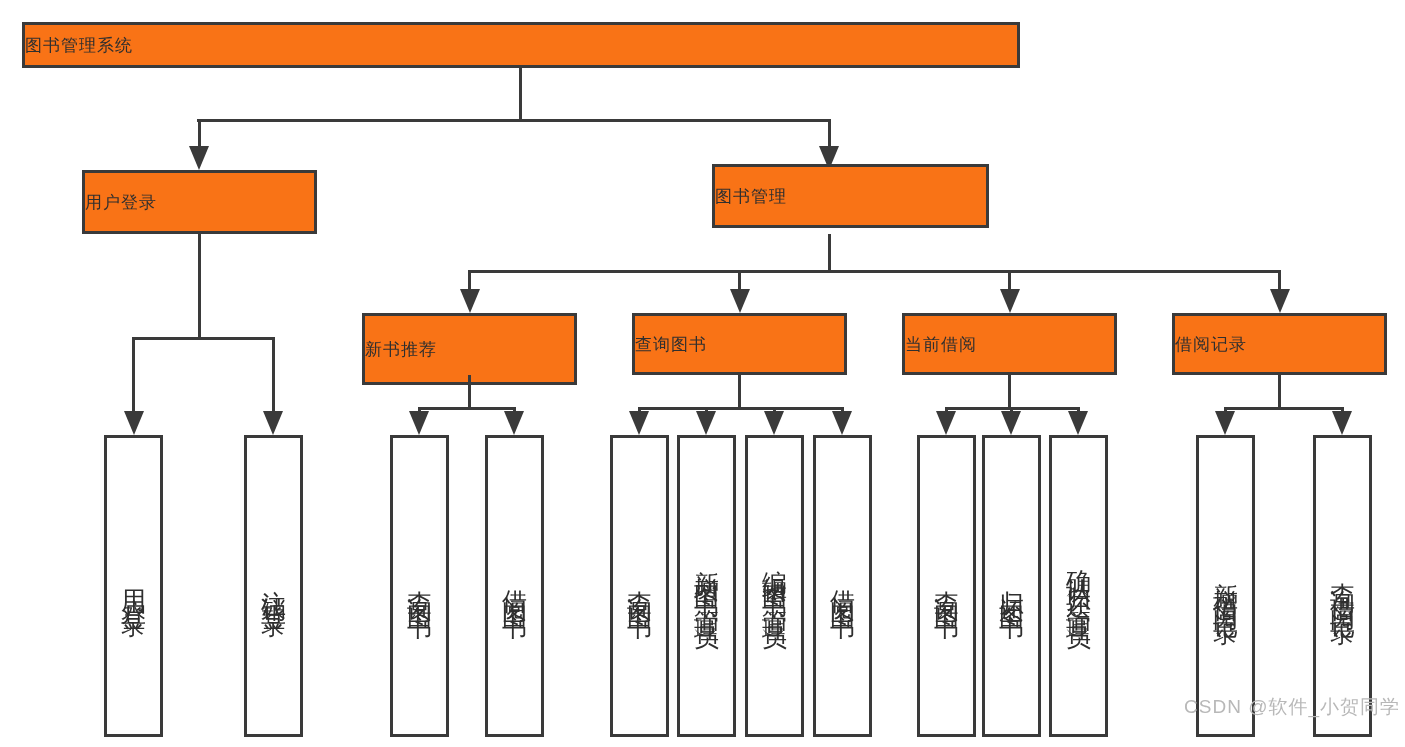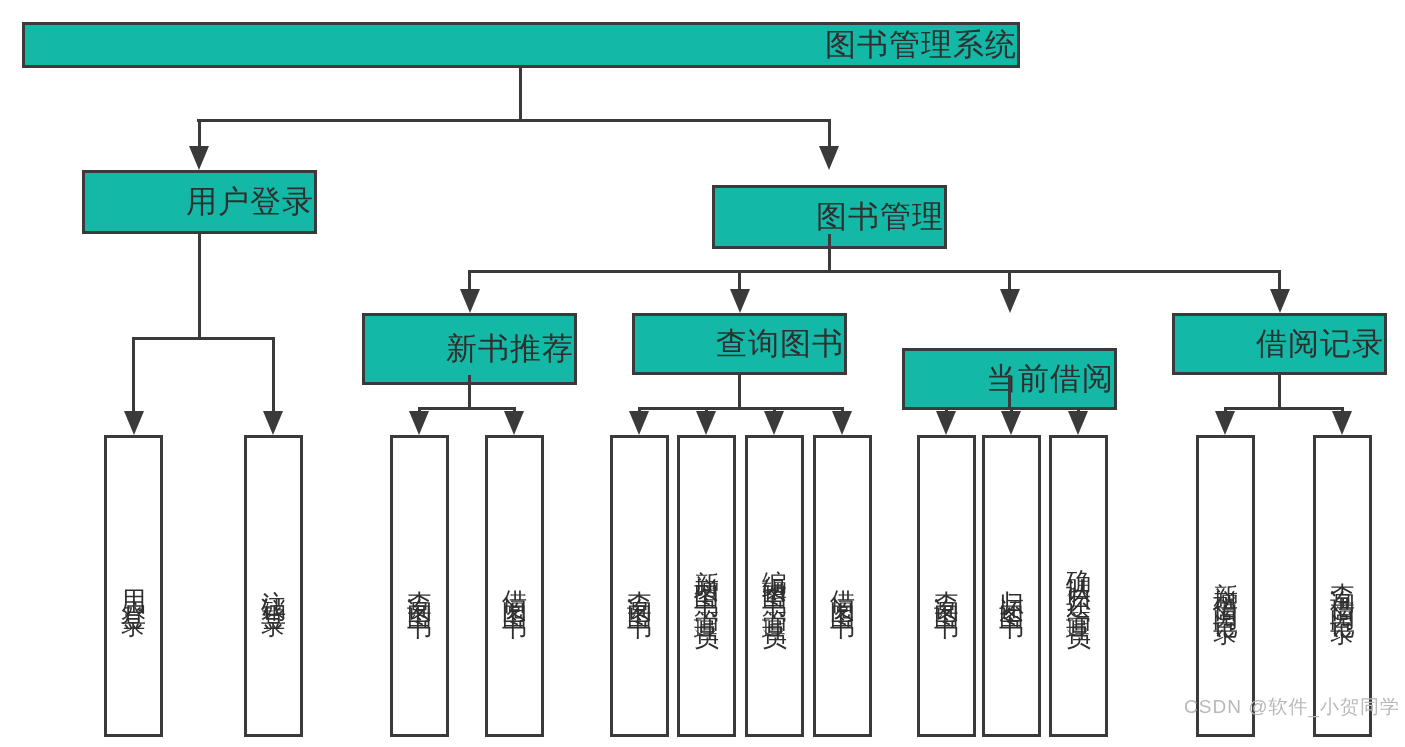--- a/index.html
+++ b/index.html
@@ -8,26 +8,26 @@
     position: relative;
     width: 1405px;
     height: 747px;
     background: var(--bg, #ffffff);
     overflow: hidden;
   }
   .node {
     position: absolute;
     box-sizing: border-box;
     border: 3px solid var(--line, #3a3a3a);
-    background: #14b8a6;
+    background: #f97316;
     display: flex;
     align-items: center;
-    justify-content: flex-end;
+    justify-content: flex-start;
     color: var(--text, #2f2f2f);
-    font-size: 31px;
+    font-size: 17px;
     letter-spacing: 1px;
     text-align: center;
   }
   .vnode {
     position: absolute;
     box-sizing: border-box;
     border: 3px solid var(--line, #3a3a3a);
     background: #ffffff;
     display: flex;
     align-items: center;
@@ -73,21 +73,21 @@
   <div class="vline" style="left:519px; top:68px; height:54px;"></div>
   <div class="hline" style="left:197px; top:119px; width:634px;"></div>
   <div class="vline" style="left:198px; top:119px; height:31px;"></div>
   <div class="arrow" style="left:189px; top:146px;"></div>
   <div class="vline" style="left:828px; top:119px; height:31px;"></div>
   <div class="arrow" style="left:819px; top:146px;"></div>
 
   <div class="node" style="left:82px; top:170px; width:235px; height:64px;">
     <span>用户登录</span>
   </div>
-  <div class="node" style="left:712px; top:185px; width:235px; height:64px;">
+  <div class="node" style="left:712px; top:164px; width:277px; height:64px;">
     <span>图书管理</span>
   </div>
 
   <div class="vline" style="left:198px; top:234px; height:106px;"></div>
   <div class="hline" style="left:132px; top:337px; width:143px;"></div>
   <div class="vline" style="left:132px; top:337px; height:78px;"></div>
   <div class="arrow" style="left:124px; top:411px;"></div>
   <div class="vline" style="left:272px; top:337px; height:78px;"></div>
   <div class="arrow" style="left:263px; top:411px;"></div>
 
@@ -101,21 +101,21 @@
   <div class="arrow" style="left:1000px; top:289px;"></div>
   <div class="vline" style="left:1278px; top:270px; height:23px;"></div>
   <div class="arrow" style="left:1270px; top:289px;"></div>
 
   <div class="node" style="left:362px; top:313px; width:215px; height:72px;">
     <span>新书推荐</span>
   </div>
   <div class="node" style="left:632px; top:313px; width:215px; height:62px;">
     <span>查询图书</span>
   </div>
-  <div class="node" style="left:902px; top:313px; width:215px; height:62px;margin-top:35px;">
+  <div class="node" style="left:902px; top:313px; width:215px; height:62px;">
     <span>当前借阅</span>
   </div>
   <div class="node" style="left:1172px; top:313px; width:215px; height:62px;">
     <span>借阅记录</span>
   </div>
 
   <div class="vline" style="left:468px; top:375px; height:35px;"></div>
   <div class="hline" style="left:418px; top:407px; width:98px;"></div>
   <div class="vline" style="left:418px; top:407px; height:8px;"></div>
   <div class="arrow" style="left:409px; top:411px;"></div>

